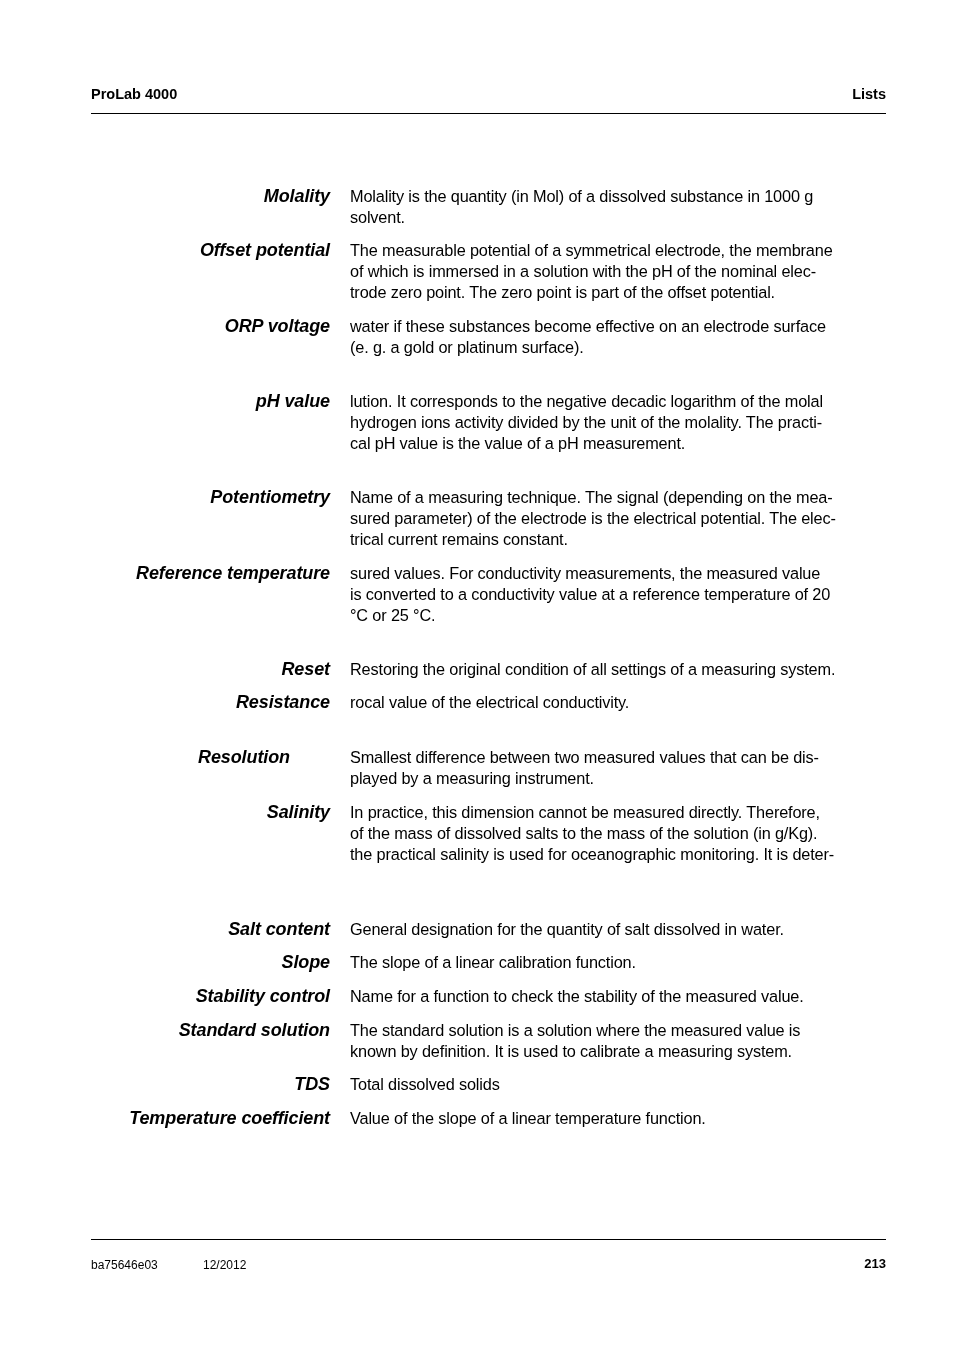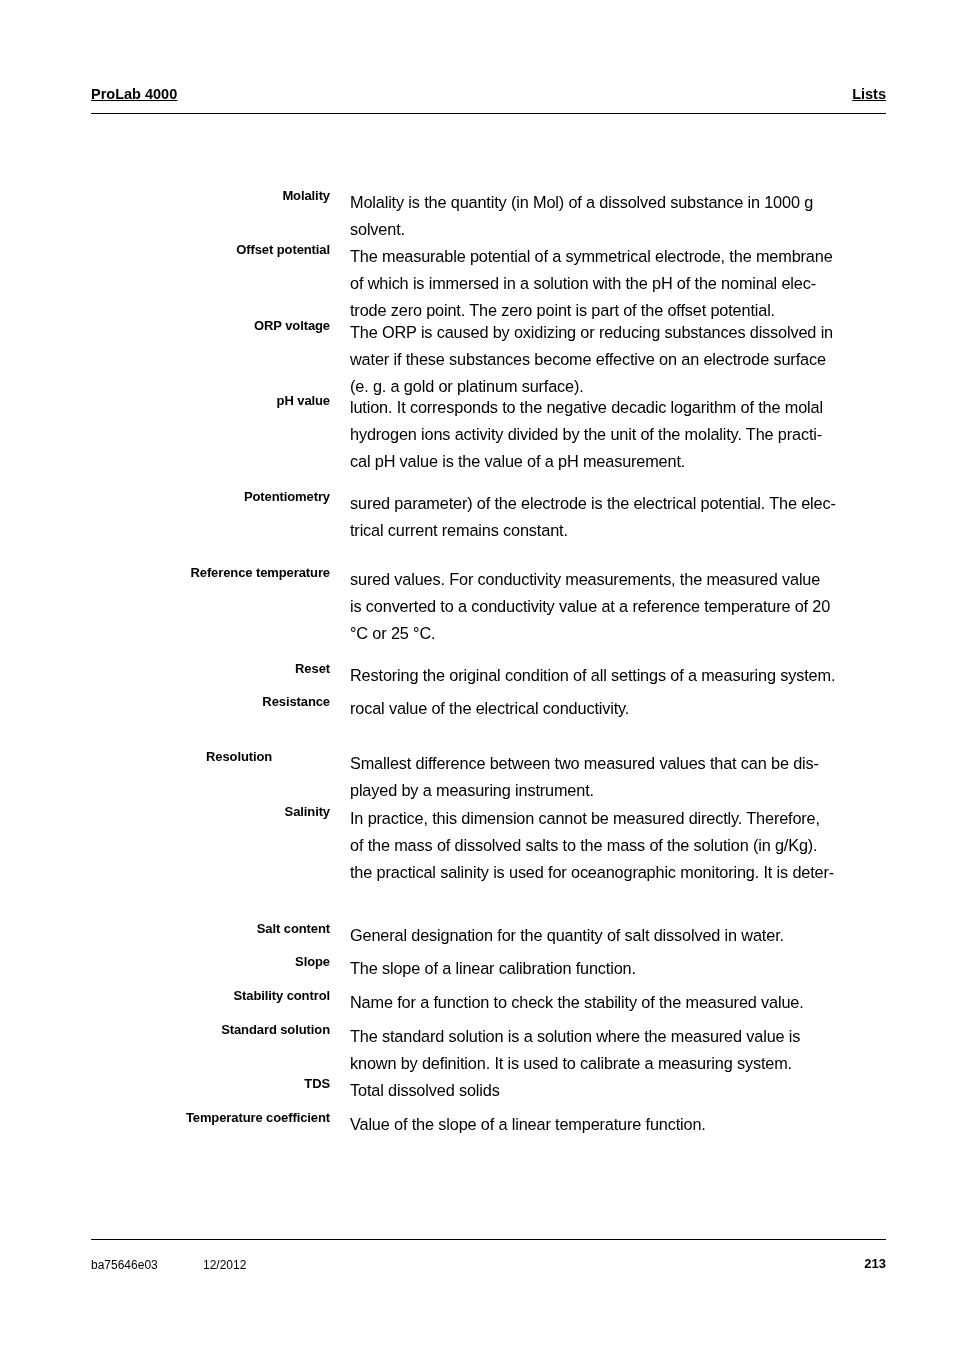--- a/index.html
+++ b/index.html
@@ -1,30 +1,30 @@
 <!DOCTYPE html>
 <html><head>
   <meta charset="utf-8">
   <style>
     html, body { margin: 0; padding: 0; background: #ffffff; }
     body { width: 954px; height: 1351px; position: relative; overflow: hidden;
            font-family: "Liberation Sans", sans-serif; color: #000; }
-    .hdr { position: absolute; top: 86px; font-size: 14.5px; font-weight: bold; text-decoration: underline; }
+    .hdr { position: absolute; top: 86px; font-size: 14.5px; font-weight: bold; }
     .hdr-left { left: 91px; }
     .hdr-right { right: 68px; }
     .rule { position: absolute; left: 91px; width: 795px; height: 1px; background: #000; }
     .rule-top { top: 113px; }
     .rule-bottom { top: 1239px; }
     .entry { position: absolute; left: 0; width: 954px; }
-    .term { position: absolute; right: 624px; font-weight: bold; font-size: 13px;
-            line-height: 20.8px; white-space: nowrap; letter-spacing: -0.1px; }
-    .term.left-aligned { right: auto; left: 206px; }
+    .term { position: absolute; right: 624px; font-weight: bold; font-size: 18px;
+            line-height: 20.8px; white-space: nowrap; letter-spacing: -0.1px; font-style: italic; }
+    .term.left-aligned { right: auto; left: 198px; }
     .def { position: absolute; left: 350px; font-size: 16.3px; line-height: 20.8px;
            white-space: nowrap; letter-spacing: -0.15px; }
-    .def .ln { display: block; margin-top: 6px; }
+    .def .ln { display: block; }
     sub { font-size: 11px; vertical-align: -3px; line-height: 0; }
     .ftr { position: absolute; top: 1258px; font-size: 12px; }
     .ftr-code { left: 91px; }
     .ftr-date { left: 203px; }
     .ftr-page { right: 68px; top: 1256px; font-size: 13px; font-weight: bold; }
   </style>
 </head>
 <body>
 
 <div>
@@ -45,36 +45,36 @@
       <div class="term">Offset potential</div>
       <div class="def">
         <span class="ln">The measurable potential of a symmetrical electrode, the membrane</span>
         <span class="ln">of which is immersed in a solution with the pH of the nominal elec-</span>
         <span class="ln">trode zero point. The zero point is part of the offset potential.</span>
       </div>
     </div>
     <div class="entry" style="top: 316px;">
       <div class="term">ORP voltage</div>
       <div class="def">
-        <span class="ln">The ORP is caused by oxidizing or reducing substances dissolved in</span>
         <span class="ln">water if these substances become effective on an electrode surface</span>
         <span class="ln">(e. g. a gold or platinum surface).</span>
       </div>
     </div>
     <div class="entry" style="top: 391px;">
       <div class="term">pH value</div>
       <div class="def">
         <span class="ln">lution. It corresponds to the negative decadic logarithm of the molal</span>
         <span class="ln">hydrogen ions activity divided by the unit of the molality. The practi-</span>
         <span class="ln">cal pH value is the value of a pH measurement.</span>
       </div>
     </div>
     <div class="entry" style="top: 487px;">
       <div class="term">Potentiometry</div>
       <div class="def">
+        <span class="ln">Name of a measuring technique. The signal (depending on the mea-</span>
         <span class="ln">sured parameter) of the electrode is the electrical potential. The elec-</span>
         <span class="ln">trical current remains constant.</span>
       </div>
     </div>
     <div class="entry" style="top: 563px;">
       <div class="term">Reference temperature</div>
       <div class="def">
         <span class="ln">sured values. For conductivity measurements, the measured value</span>
         <span class="ln">is converted to a conductivity value at a reference temperature of 20</span>
         <span class="ln">°C or 25 °C.</span>

